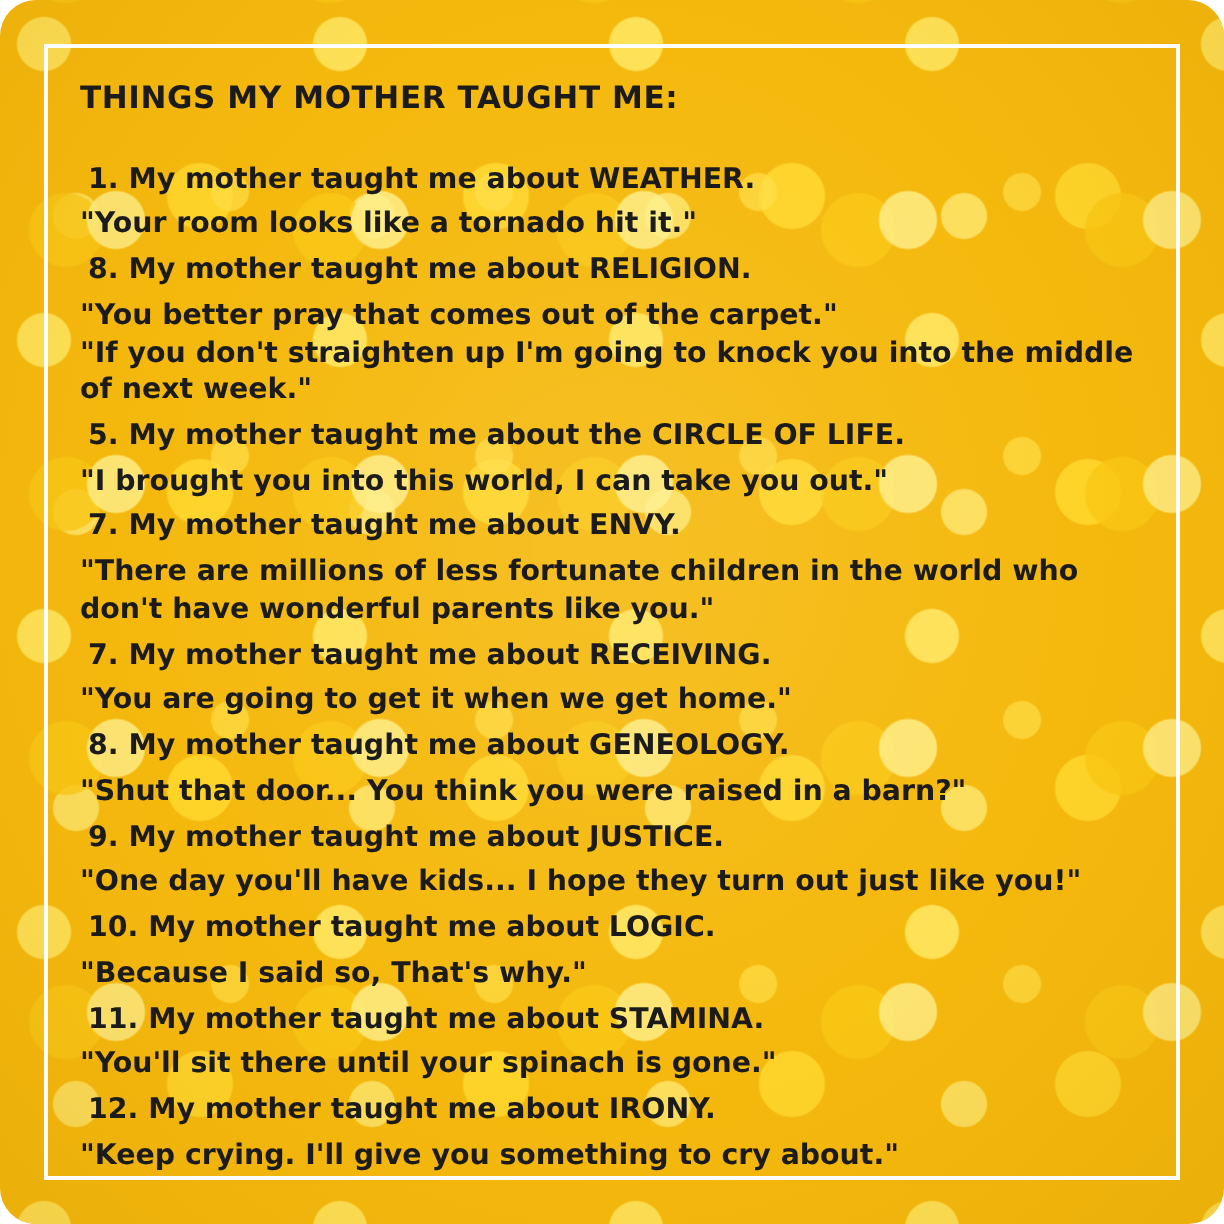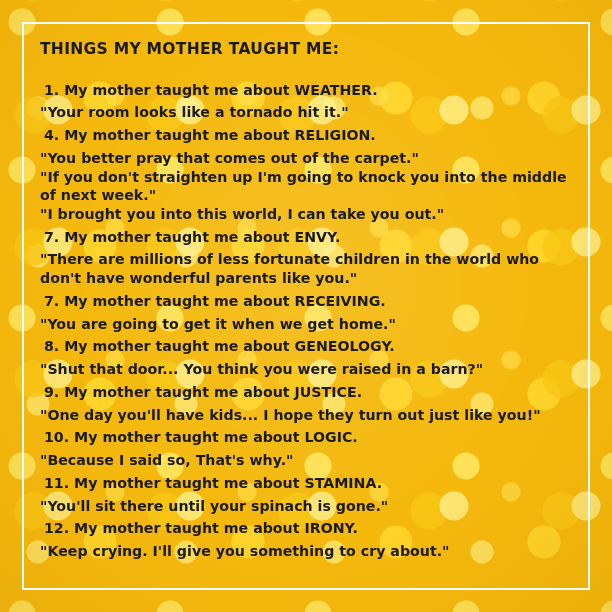--- a/index.html
+++ b/index.html
@@ -12,20 +12,21 @@
     overflow: hidden;
     font-family: "DejaVu Sans", sans-serif;
   }
   #poster {
     position: relative;
     width: 612px;
     height: 612px;
     box-sizing: border-box;
     background-color: #F5B90D;
     overflow: hidden;
+    border-radius: 18px;
   }
   
   #dots {
     position: absolute;
     inset: 0;
     background-image:
       radial-gradient(circle at 22px 22px, rgba(255,228,90,0.95) 13px, rgba(255,228,90,0) 14px),
       radial-gradient(circle at 70px 76px, rgba(255,216,46,0.85) 16px, rgba(255,216,46,0) 17px),
       radial-gradient(circle at 120px 18px, rgba(255,236,120,0.75) 11px, rgba(255,236,120,0) 12px);
     background-size: 148px 148px, 148px 148px, 148px 148px;
@@ -96,27 +97,28 @@
 
   <div id="card">
     <div class="title">THINGS MY MOTHER TAUGHT ME:</div>
     <div class="spacer"></div>
 
     <div class="lesson">
       <div class="q">1. My mother taught me about WEATHER.</div>
       <div class="a">"Your room looks like a tornado hit it."</div>
     </div>
     <div class="lesson">
-      <div class="q">4. My mother taught me about RELIGION.</div>
+      <div class="q">8. My mother taught me about RELIGION.</div>
       <div class="a">"You better pray that comes out of the carpet."</div>
     </div>
     <div class="lesson">
       <div class="a">"If you don't straighten up I'm going to knock you into the middle of next week."</div>
     </div>
     <div class="lesson">
+      <div class="q">5. My mother taught me about the CIRCLE OF LIFE.</div>
       <div class="a">"I brought you into this world, I can take you out."</div>
     </div>
     <div class="lesson">
       <div class="q">7. My mother taught me about ENVY.</div>
       <div class="a">"There are millions of less fortunate children in the world who don't have wonderful parents like you."</div>
     </div>
     <div class="lesson">
       <div class="q">7. My mother taught me about RECEIVING.</div>
       <div class="a">"You are going to get it when we get home."</div>
     </div>

